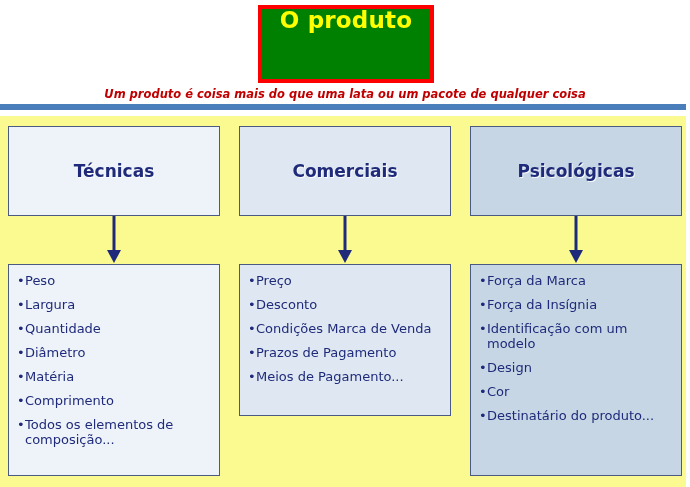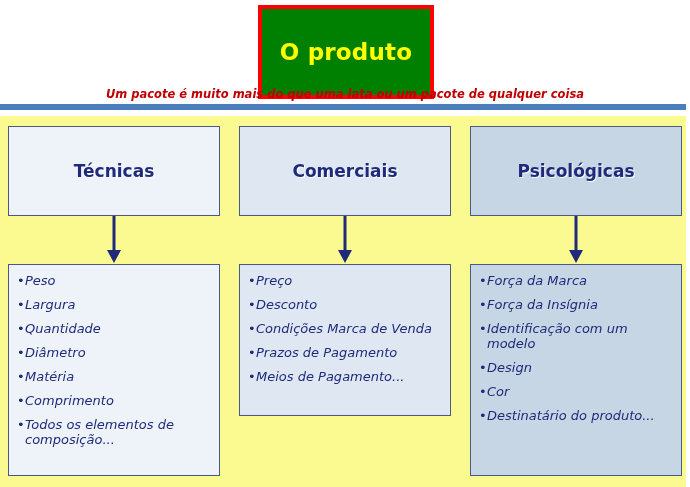--- a/index.html
+++ b/index.html
@@ -14,26 +14,25 @@
     overflow: hidden;
     font-family: "DejaVu Sans", sans-serif;
   }
 
   
   #title-box {
     position: absolute;
     left: 258px;
     top: 5px;
     width: 176px;
-    height: 94px;
+    height: 78px;
     box-sizing: border-box;
     background: #008000;
     border: 4px solid #ff0000;
     display: flex;
-    align-items: center;
     justify-content: center;
   }
   #title-text {
     color: #ffff00;
     font-size: 23px;
     font-weight: bold;
     font-family: "DejaVu Sans", sans-serif;
     letter-spacing: 0.2px;
     line-height: 1;
   }
@@ -146,31 +145,30 @@
   }
   .bullet-dot {
     flex: 0 0 auto;
     width: 8px;
     color: #1f2b7a;
     font-size: 13px;
     line-height: 15px;
   }
   .bullet-text {
     flex: 1 1 auto;
-    font-style: italic;
   }
 </style>
 </head>
 <body>
 
 <div id="title-box">
   <span id="title-text">O produto</span>
 </div>
 
-<div id="subtitle">Um pacote é muito mais do que uma lata ou um pacote de qualquer  coisa</div>
+<div id="subtitle">Um produto é coisa mais do que uma lata ou um pacote de qualquer  coisa</div>
 
 <div id="divider"></div>
 
 <div id="panel">
 
   <div class="column" id="col-0">
     <div class="header-box tone-0">
       <span class="header-label">Técnicas</span>
     </div>
     <svg class="arrow" viewBox="0 0 212 48">

